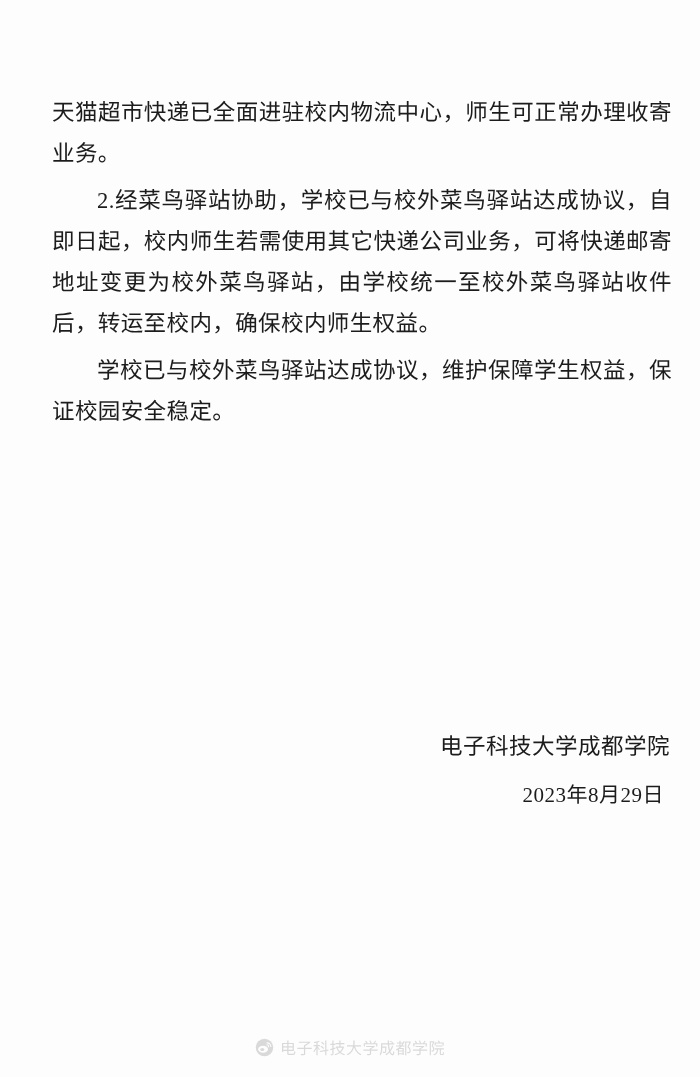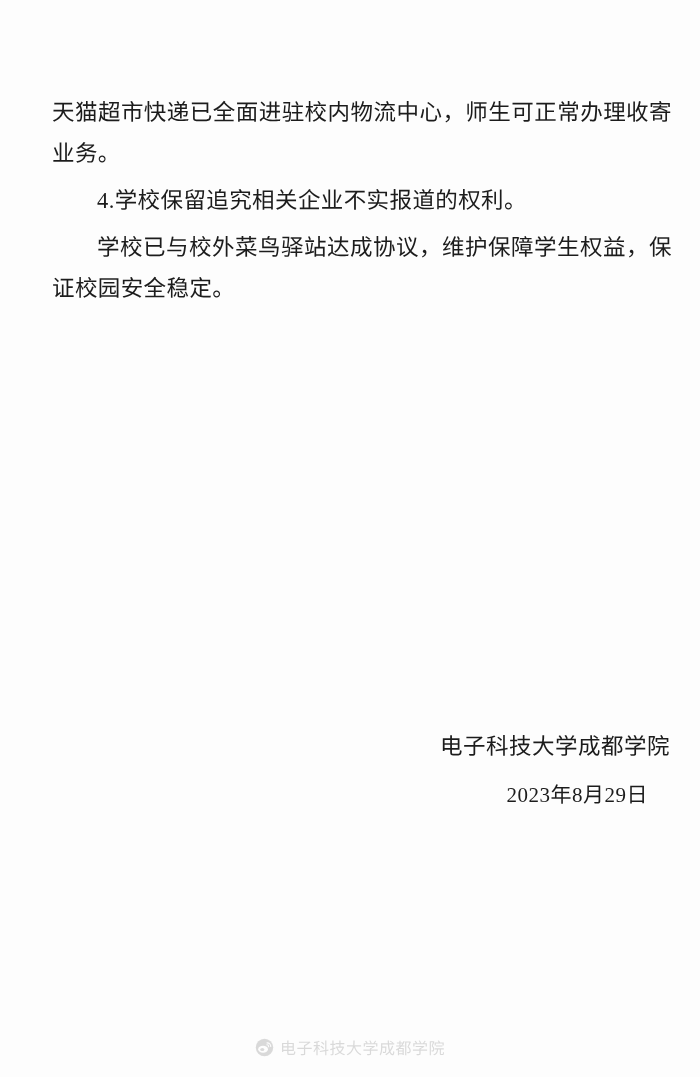--- a/index.html
+++ b/index.html
@@ -63,21 +63,21 @@
     color: #1c1c1c;
     margin: 0;
     padding-right: 2px;
   }
 
   .sign-date {
     font-size: 21px;
     line-height: 38px;
     letter-spacing: 0.5px;
     color: #1c1c1c;
-    margin: 10px 16px 0 0;
+    margin: 10px 0 0 0;
     padding-right: 8px;
   }
 
   .watermark {
     position: absolute;
     left: 0;
     bottom: 18px;
     width: 700px;
     display: flex;
     align-items: center;
@@ -99,21 +99,21 @@
     font-family: "Liberation Sans", "DejaVu Sans", sans-serif;
   }
 </style>
 </head>
 <body>
 
 <div class="page">
 
   <div class="doc-body">
     <p class="para">天猫超市快递已全面进驻校内物流中心，师生可正常办理收寄业务。</p>
-    <p class="para indent">4.学校保留追究相关企业不实报道的权利。</p>
+    <p class="para indent">2.经菜鸟驿站协助，学校已与校外菜鸟驿站达成协议，自即日起，校内师生若需使用其它快递公司业务，可将快递邮寄地址变更为校外菜鸟驿站，由学校统一至校外菜鸟驿站收件后，转运至校内，确保校内师生权益。</p>
     <p class="para indent">学校已与校外菜鸟驿站达成协议，维护保障学生权益，保证校园安全稳定。</p>
   </div>
 
   <div class="sign-block">
     <p class="signer">电子科技大学成都学院</p>
     <p class="sign-date">2023年8月29日</p>
   </div>
 
   <div class="watermark">
     <svg class="weibo-logo" viewBox="0 0 24 24" aria-hidden="true">

